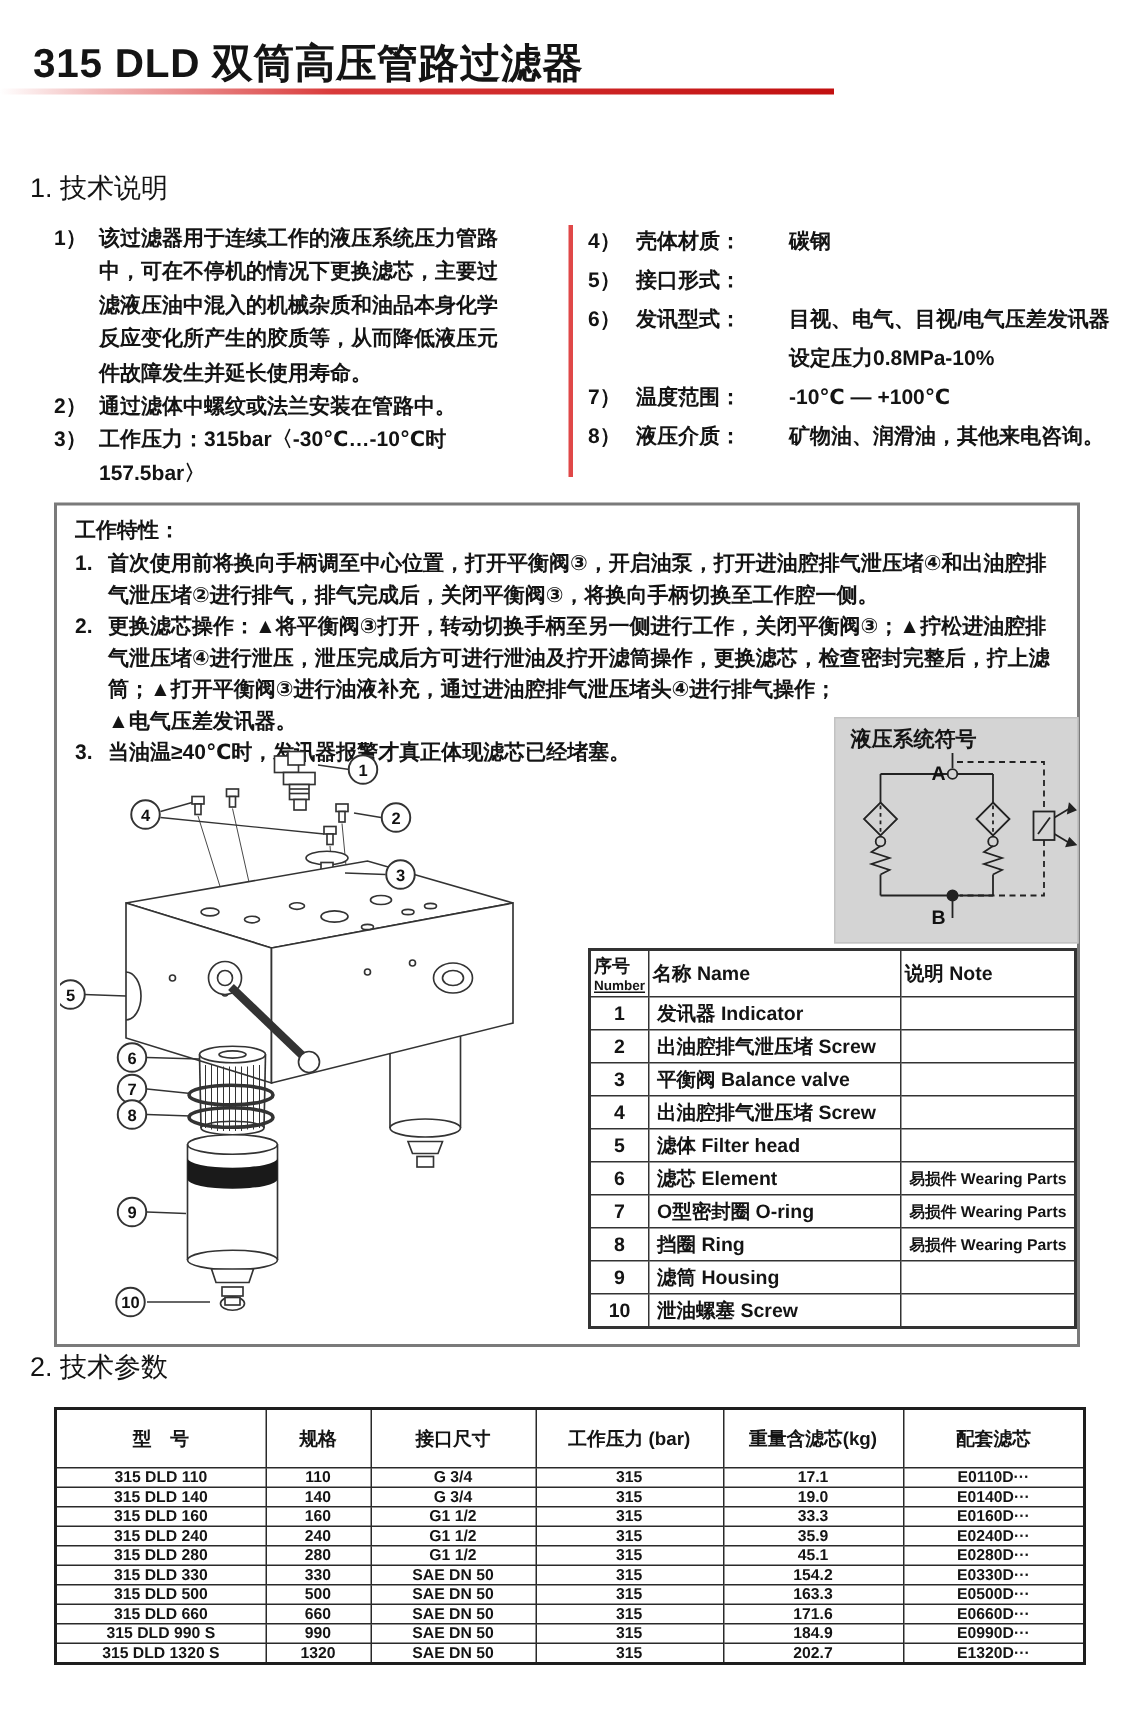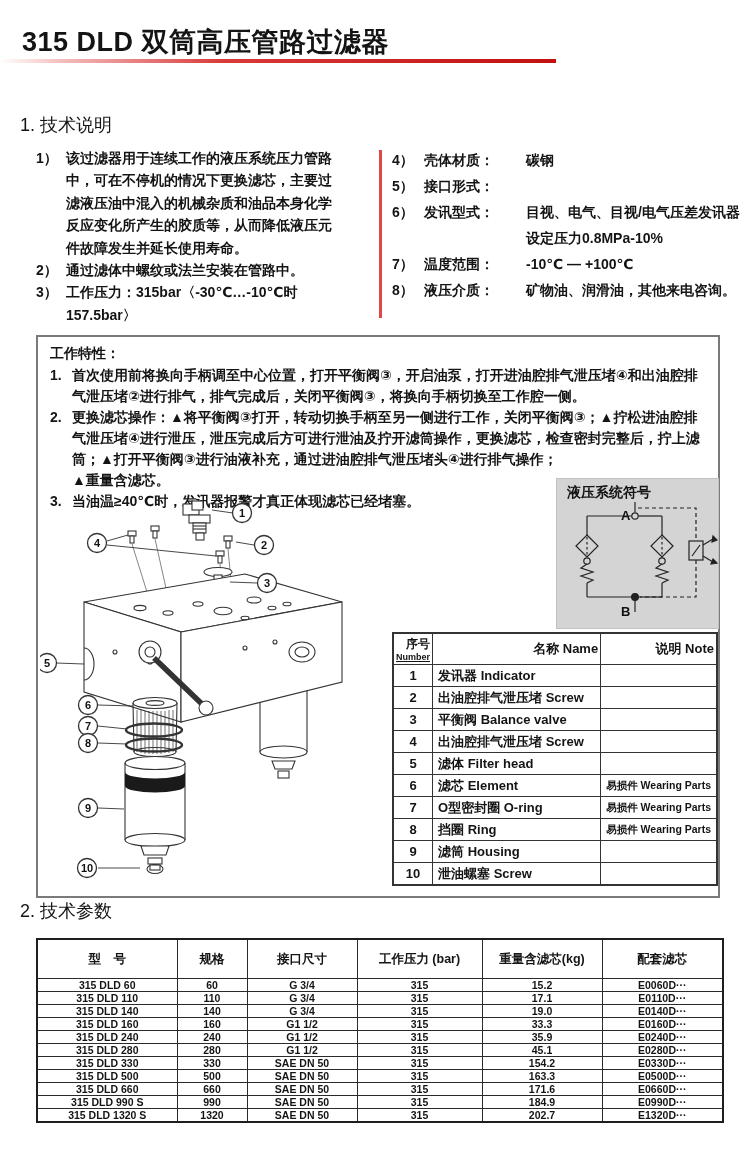--- a/index.html
+++ b/index.html
@@ -27,21 +27,21 @@
   .feat-heading{margin-bottom:1px;}
   .feat-item{display:flex;}
   .feat-item .fnum{flex:none;width:22px;}
   .feat-item .ftxt{flex:1;max-width:636px;}
   .hyd-box{position:absolute;left:518px;top:141px;width:163px;height:151px;background:#d4d4d4;border:1px solid #c2c2c2;box-sizing:border-box;}
   .hyd-title{font-size:14px;font-weight:bold;padding:5px 0 0 10px;}
   .drawing-wrap{position:absolute;left:2px;top:163px;width:352px;height:392px;}
   .parts-table{position:absolute;left:354px;top:295px;border-collapse:collapse;background:#fff;}
   .parts-table th,.parts-table td{border:1px solid #333;}
   .parts-table{border:2px solid #333;}
-  .parts-table th{font-size:13px;font-weight:bold;text-align:right;padding:2px 2px;}
+  .parts-table th{font-size:13px;font-weight:bold;text-align:left;padding:2px 2px;}
   .parts-table th .sub{display:block;font-size:9px;font-weight:bold;line-height:9px;text-decoration:underline;}
   .parts-table td{height:21px;font-size:13px;font-weight:bold;padding:0 5px;}
   .parts-table td:first-child{text-align:center;width:38px;padding:0;}
   .parts-table td:nth-child(2){width:196px;}
   .parts-table td:nth-child(3){width:90px;font-size:10.5px;white-space:nowrap;}
   .params-table{position:absolute;left:36px;top:938px;width:686px;border-collapse:collapse;border:2px solid #1e1e1e;background:#fff;table-layout:fixed;}
   .params-table th,.params-table td{border:1px solid #2a2a2a;text-align:center;padding:0;}
   .params-table th{height:38px;font-size:12.5px;font-weight:bold;}
   .params-table td{height:12px;font-size:10.5px;font-weight:bold;white-space:nowrap;}
   svg text{font-family:"Liberation Sans","DejaVu Sans",sans-serif;}
@@ -108,21 +108,21 @@
     <div class="feat-inner">
       <div class="feat-heading">工作特性：</div>
       <div class="feat-item">
         <span class="fnum">1.</span>
         <span class="ftxt">首次使用前将换向手柄调至中心位置，打开平衡阀③，开启油泵，打开进油腔排气泄压堵④和出油腔排气泄压堵②进行排气，排气完成后，关闭平衡阀③，将换向手柄切换至工作腔一侧。</span>
       </div>
       <div class="feat-item">
         <span class="fnum">2.</span>
         <span class="ftxt">
           <span>更换滤芯操作：▲将平衡阀③打开，转动切换手柄至另一侧进行工作，关闭平衡阀③；▲拧松进油腔排气泄压堵④进行泄压，泄压完成后方可进行泄油及拧开滤筒操作，更换滤芯，检查密封完整后，拧上滤筒；▲打开平衡阀③进行油液补充，通过进油腔排气泄压堵头④进行排气操作；</span><br>
-          <span>▲重量含滤芯。</span>
+          <span>▲电气压差发讯器。</span>
         </span>
       </div>
       <div class="feat-item">
         <span class="fnum">3.</span>
         <span class="ftxt">当油温≥40℃时，发讯器报警才真正体现滤芯已经堵塞。</span>
       </div>
     </div>
 
     <div class="hyd-box">
       <div class="hyd-title">液压系统符号</div>
@@ -412,28 +412,20 @@
         <th>型　号</th>
         <th>规格</th>
         <th>接口尺寸</th>
         <th>工作压力 (bar)</th>
         <th>重量含滤芯(kg)</th>
         <th>配套滤芯</th>
       </tr>
     </thead>
     <tbody>
         <tr>
-          <td>315 DLD 60</td>
-          <td>60</td>
-          <td>G 3/4</td>
-          <td>315</td>
-          <td>15.2</td>
-          <td>E0060D···</td>
-        </tr>
-        <tr>
           <td>315 DLD 110</td>
           <td>110</td>
           <td>G 3/4</td>
           <td>315</td>
           <td>17.1</td>
           <td>E0110D···</td>
         </tr>
         <tr>
           <td>315 DLD 140</td>
           <td>140</td>

